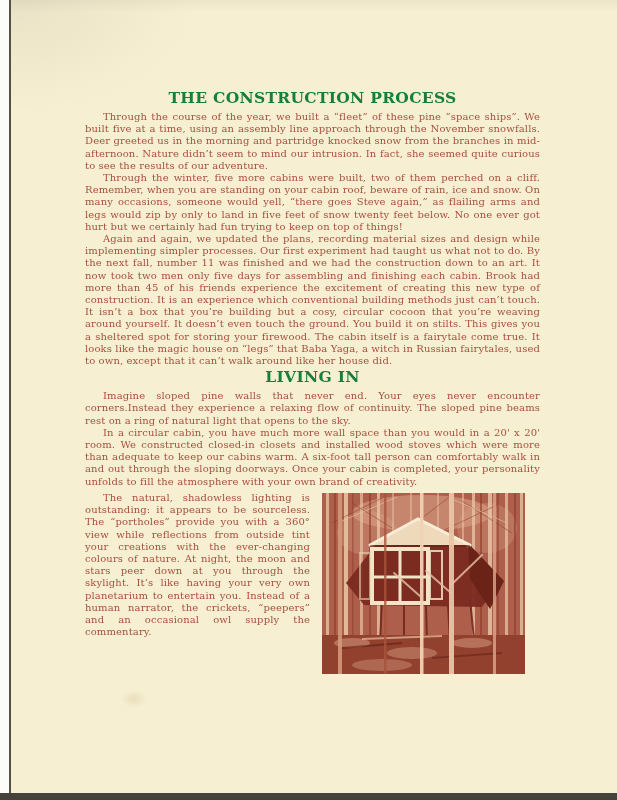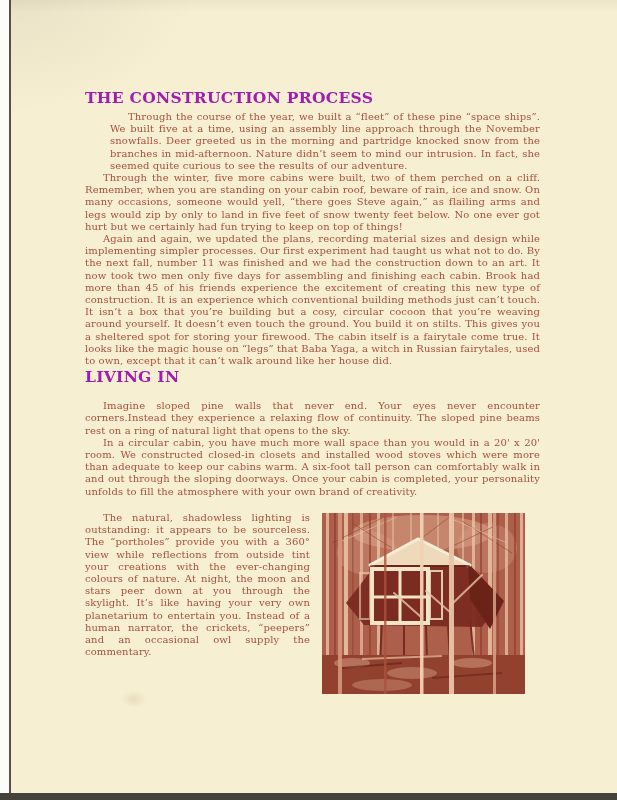--- a/index.html
+++ b/index.html
@@ -22,34 +22,34 @@
     background:
       radial-gradient(260px 160px at 0% 0%, rgba(120,110,90,0.10), rgba(120,110,90,0) 70%),
       linear-gradient(180deg, rgba(120,110,90,0.08), rgba(120,110,90,0) 12px);
   }
   .stain{position:absolute;border-radius:50%;pointer-events:none;}
   .stain.a{left:110px;top:690px;width:26px;height:18px;background:radial-gradient(closest-side,rgba(190,160,100,0.22),rgba(190,160,100,0));}
   .stain.b{left:430px;top:190px;width:30px;height:20px;background:radial-gradient(closest-side,rgba(190,160,100,0.15),rgba(190,160,100,0));}
   .content{position:absolute;left:74px;top:0;width:455px;}
   h1{
     font-size:15.5px;line-height:19px;font-weight:bold;
-    color:#a21caf;margin:0;letter-spacing:0.3px;
+    color:#15803d;margin:0;letter-spacing:0.3px;text-align:center;
   }
   h1.first{margin-top:88px;}
   h1.living{}
   p.body{
     margin:0;
     font-size:10px;line-height:12.2px;
     color:#a7503f;
     text-align:justify;
     text-indent:18px;
     letter-spacing:0.12px;
   }
-  section.sec1 p.body:first-of-type{margin-top:4px;margin-left:25px;}
-  section.sec2 p.body:first-of-type{margin-top:14px;}
+  section.sec1 p.body:first-of-type{margin-top:4px;}
+  section.sec2 p.body:first-of-type{margin-top:4px;}
   .wrapblock{overflow:visible;}
   figure.photo{
     float:right;margin:1px 15px 8px 12px;padding:0;
     width:203px;height:181px;
   }
   figure.photo svg{display:block;width:203px;height:181px;}
 </style>
 </head>
 <body>
 

